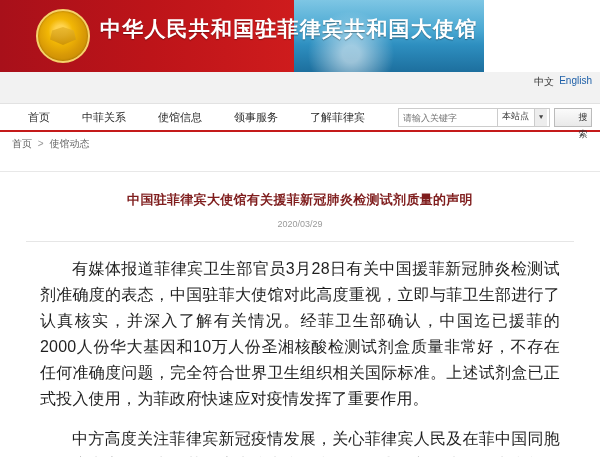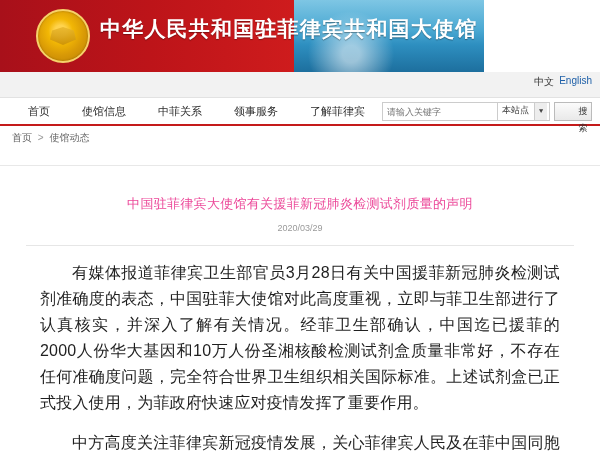--- a/index.html
+++ b/index.html
@@ -64,21 +64,21 @@
     position: absolute; left: 101px; top: 43px;
     color: #ffe9d0;
     font-size: 8px;
     letter-spacing: .4px;
     white-space: nowrap;
   }
 
   
   .langbar {
     position: relative;
-    width: 600px; height: 26px;
+    width: 600px; height: 32px;
     background: #f2f2f2;
     border-bottom: 1px solid #e2e2e2;
   }
   .lang {
     position: absolute; top: 3px;
     font-size: 10px;
     color: #333;
     cursor: pointer;
   }
   .lang.cn { right: 46px; }
@@ -106,21 +106,21 @@
     line-height: 28px;
     cursor: pointer;
     white-space: nowrap;
   }
 
   .search-area {
     position: absolute; right: 8px; top: 4px;
     display: flex; align-items: center;
   }
   .search-input {
-    width: 116px; height: 19px;
+    width: 100px; height: 19px;
     border: 1px solid #ccc;
     font-size: 9px;
     color: #999;
     padding: 0 4px;
     background: #fff;
     outline: none;
   }
   .search-select {
     width: 52px; height: 19px;
     border: 1px solid #ccc;
@@ -172,25 +172,24 @@
   
   .article {
     position: relative;
     width: 600px;
     padding: 18px 26px 0 26px;
     background: #ffffff;
   }
   .art-title {
     text-align: center;
     font-size: 13px;
-    font-weight: normal;
-    color: #ec4899;
+    font-weight: bold;
+    color: #7f1d1d;
     line-height: 20px;
     letter-spacing: .3px;
-    margin-top: 10px;
   }
   .art-date {
     text-align: center;
     font-size: 9px;
     color: #9a9a9a;
     margin-top: 9px;
   }
   .divider {
     margin: 12px 0 0 0;
     height: 1px;
@@ -223,22 +222,22 @@
   </div>
 
   <div class="langbar">
     <span class="lang cn">中文</span>
     <span class="lang en">English</span>
   </div>
 
   <div class="nav">
     <div class="nav-items">
       <div class="nav-item">首页</div>
+      <div class="nav-item">中菲关系</div>
       <div class="nav-item">使馆信息</div>
-      <div class="nav-item">中菲关系</div>
       <div class="nav-item">领事服务</div>
       <div class="nav-item">了解菲律宾</div>
     </div>
     <div class="search-area">
       <input class="search-input" placeholder="请输入关键字" style="">
       <div class="search-select">
         <span>本站点</span>
         <span class="caret">▼</span>
       </div>
       <div class="search-btn">搜索</div>

